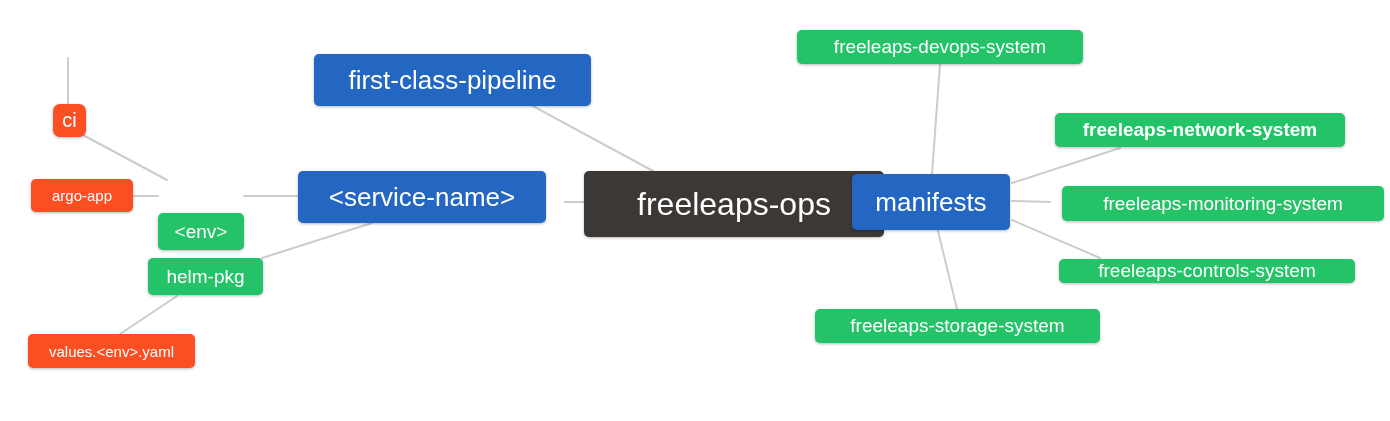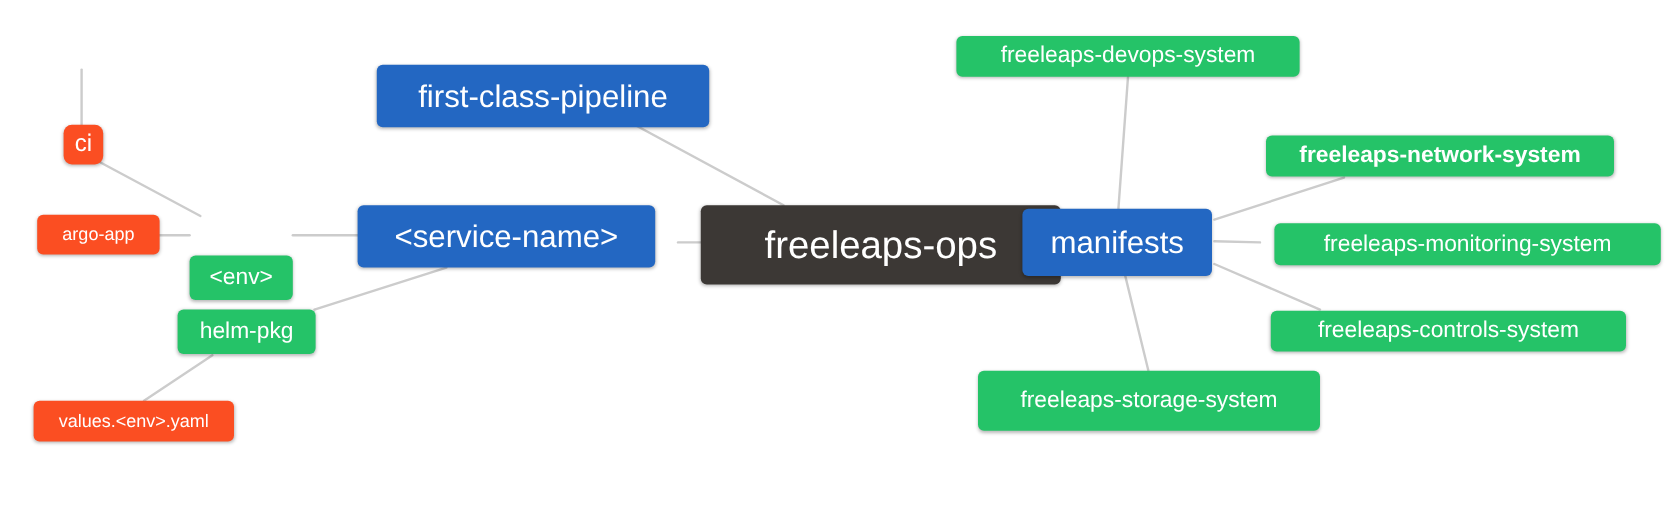--- a/index.html
+++ b/index.html
@@ -38,22 +38,22 @@
   #n-env         { left: 158px; top: 177px; width: 86px;  height: 37px; font-size: 19px; margin-top: 36px; }
   #n-helm-pkg    { left: 148px; top: 258px; width: 115px; height: 37px; font-size: 19px; }
   #n-values      { left: 8px;   top: 334px; width: 167px; height: 34px; font-size: 15px; margin-left: 20px; }
   #n-fcp         { left: 314px; top: 54px;  width: 277px; height: 52px; font-size: 26px; }
   #n-service     { left: 298px; top: 171px; width: 248px; height: 52px; font-size: 26px; }
   #n-ops         { left: 584px; top: 171px; width: 300px; height: 66px; font-size: 32px; }
   #n-manifests   { left: 852px; top: 174px; width: 158px; height: 56px; font-size: 26px; }
   #n-devops      { left: 797px;  top: 30px;  width: 286px; height: 34px; font-size: 19px; }
   #n-network     { left: 1055px; top: 113px; width: 290px; height: 34px; font-size: 19px; font-weight: bold; }
   #n-monitoring  { left: 1050px; top: 186px; width: 322px; height: 35px; font-size: 19px; margin-left: 12px; }
-  #n-controls    { left: 1059px; top: 259px; width: 296px; height: 34px; font-size: 19px; }
-  #n-storage     { left: 815px;  top: 309px; width: 285px; height: 50px; font-size: 19px; }
+  #n-controls    { left: 1059px; top: 259px; width: 296px; height: 24px; font-size: 19px; }
+  #n-storage     { left: 815px;  top: 309px; width: 285px; height: 34px; font-size: 19px; }
 </style>
 </head>
 <body>
 
 <div class="canvas">
 
   <svg class="edges" width="1390" height="421" viewBox="0 0 1390 421">
     <line x1="68" y1="58" x2="68" y2="104"></line>
     <line x1="83" y1="135" x2="167" y2="180"></line>
     <line x1="121" y1="196" x2="158" y2="196"></line>

